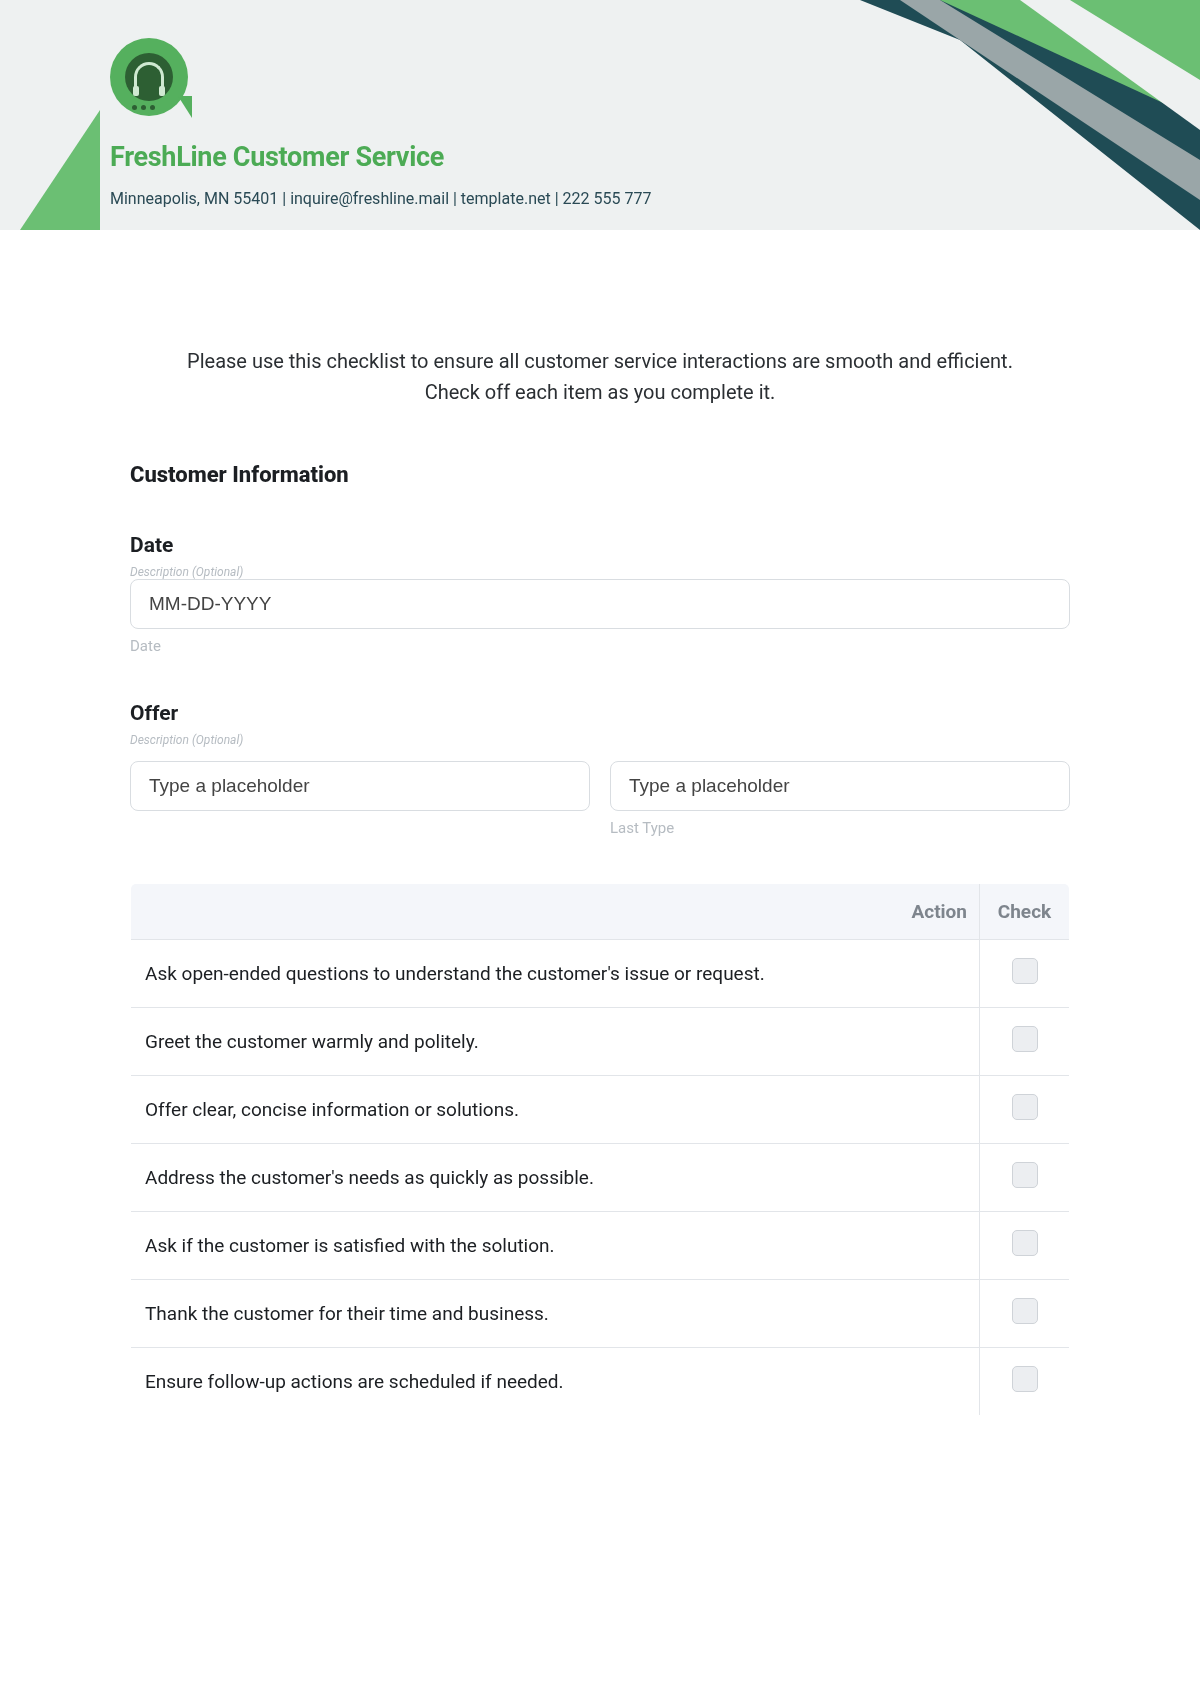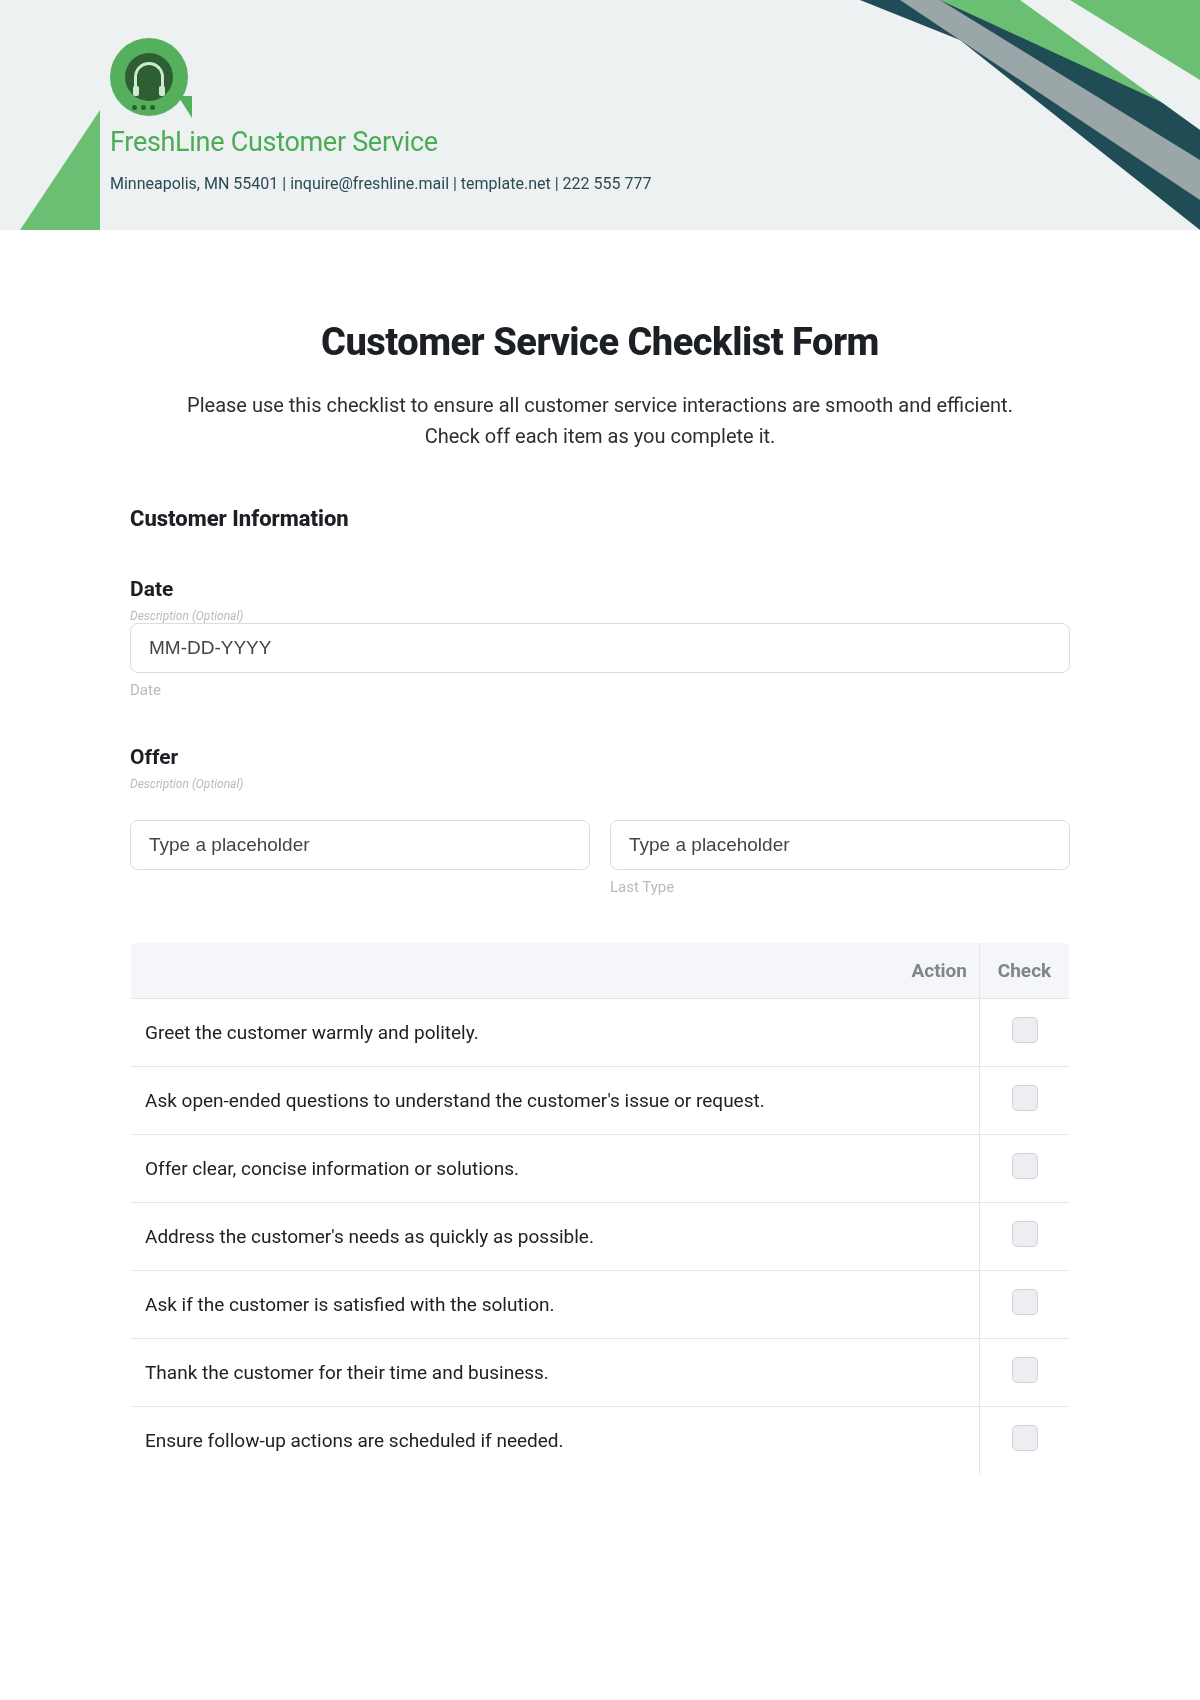--- a/index.html
+++ b/index.html
@@ -84,23 +84,23 @@
     display: flex;
     gap: 4px;
   }
   .logo-dots span {
     width: 5px; height: 5px;
     background: #2d5f33;
     border-radius: 50%;
   }
   .brand-name {
     color: #4cab55;
-    font-weight: 400;
+    font-weight: 700;
     font-size: 27px;
-    margin-top: 10px;
+    margin-top: 25px;
     letter-spacing: -0.3px;
   }
   .brand-sub {
     color: #2a4a55;
     font-size: 16px;
     margin-top: 16px;
   }
   .page {
     padding: 90px 130px 40px 130px;
   }
@@ -149,21 +149,21 @@
   }
   .text-input::placeholder { color: #444; }
   .sublabel {
     font-size: 15px;
     color: #b6bcc2;
     margin-top: 8px;
   }
   .name-row {
     display: flex;
     gap: 20px;
-    margin-top: 29px;
+    margin-top: 14px;
   }
   .name-col { flex: 1; }
   .name-col .text-input { margin-top: 0; }
   .check-table {
     width: 100%;
     border-collapse: collapse;
     margin-top: 46px;
     border: 1px solid #e2e5e9;
     border-radius: 6px;
     overflow: hidden;
@@ -224,21 +224,20 @@
           <span></span>
           <span></span>
         </div>
     </div>
     <div class="brand-name">FreshLine Customer Service</div>
     <div class="brand-sub">Minneapolis, MN 55401 | inquire@freshline.mail | template.net | 222 555 777</div>
   </div>
 </div>
 
 <div class="page">
-  <h1 class="form-title">Customer Service Checklist Form</h1>
   <p class="form-intro">Please use this checklist to ensure all customer service interactions are smooth and efficient. Check off each item as you complete it.</p>
 
   <h2 class="section-h">Customer Information</h2>
 
   <div class="field-group">
     <div class="field-label">Date</div>
     <div class="field-desc">Description (Optional)</div>
     <input class="text-input" type="text" placeholder="MM-DD-YYYY" style="">
     <div class="sublabel">Date</div>
   </div>
@@ -259,25 +258,25 @@
 
   <table class="check-table">
     <thead>
       <tr>
         <th class="action-h">Action</th>
         <th class="check-h">Check</th>
       </tr>
     </thead>
     <tbody>
         <tr>
+          <td>Ask open-ended questions to understand the customer's issue or request.</td>
+          <td class="check-cell"><span class="cbox"></span></td>
+        </tr>
+        <tr>
           <td>Greet the customer warmly and politely.</td>
-          <td class="check-cell"><span class="cbox"></span></td>
-        </tr>
-        <tr>
-          <td>Ask open-ended questions to understand the customer's issue or request.</td>
           <td class="check-cell"><span class="cbox"></span></td>
         </tr>
         <tr>
           <td>Offer clear, concise information or solutions.</td>
           <td class="check-cell"><span class="cbox"></span></td>
         </tr>
         <tr>
           <td>Address the customer's needs as quickly as possible.</td>
           <td class="check-cell"><span class="cbox"></span></td>
         </tr>

